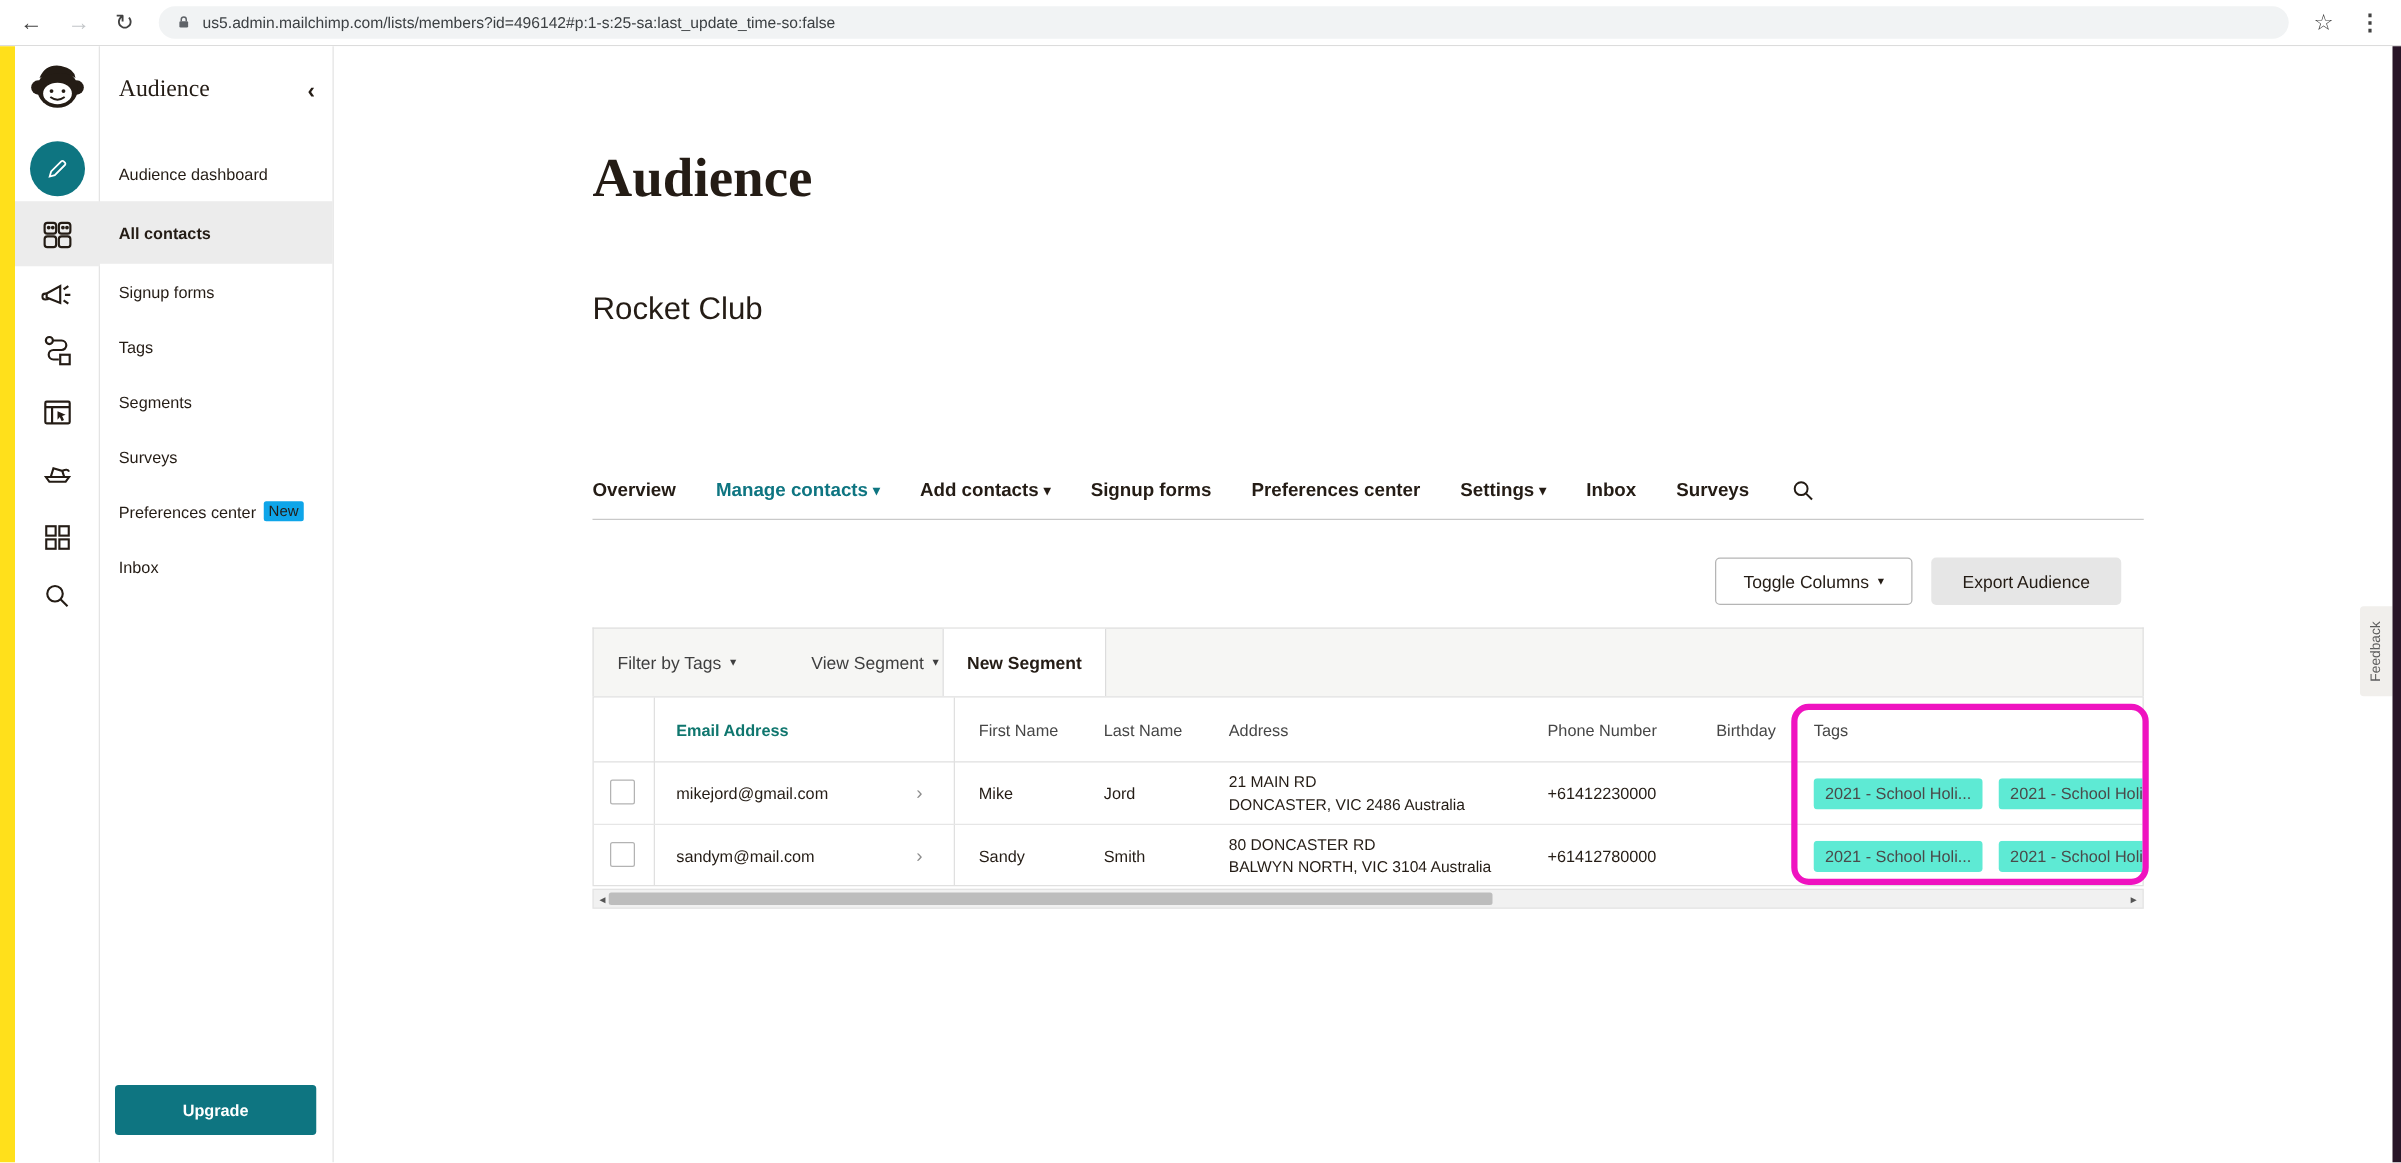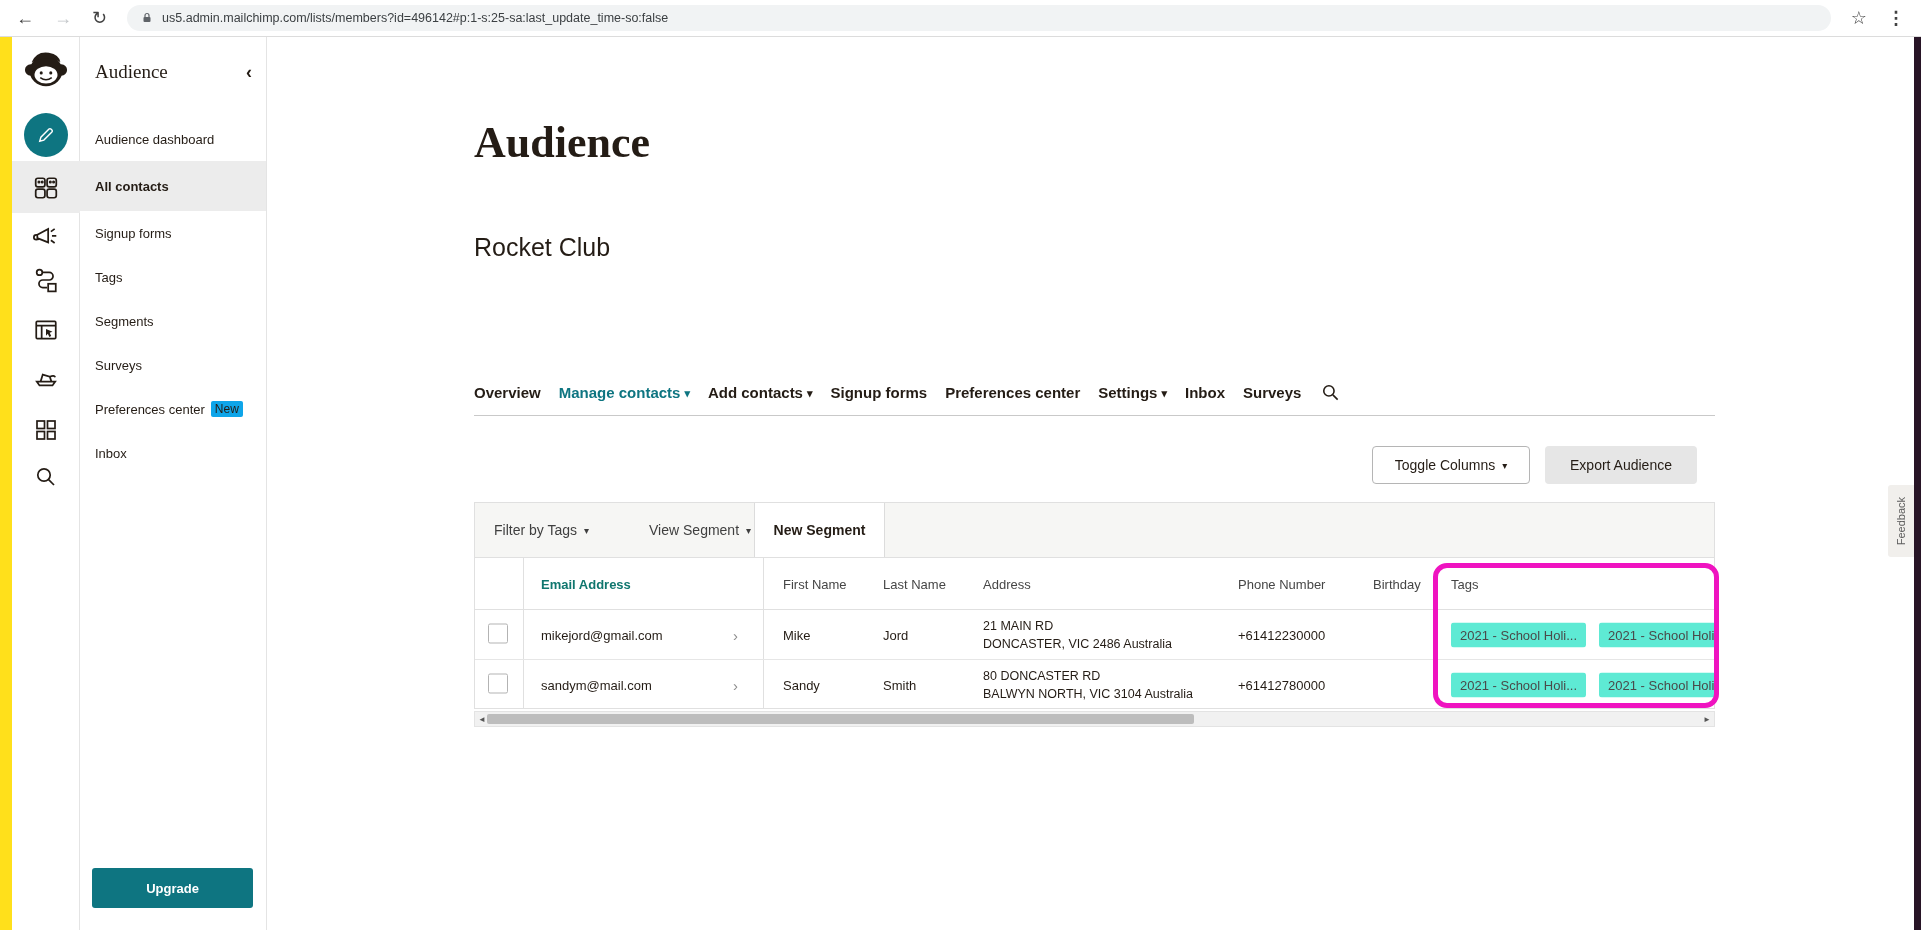--- a/index.html
+++ b/index.html
@@ -44,21 +44,21 @@
   .new-badge { background:#0ea5e9; color:#241c15; font-size:12px; padding:1px 4px; border-radius:2px; }
   .upgrade-btn { position:absolute; left:12px; right:13px; bottom:22px; height:40px; background:#0e7581;
                  color:#fff; font-weight:bold; font-size:13px; border:none; border-radius:3px;
                  display:flex; align-items:center; justify-content:center; cursor:pointer; }
 
   
   .page-title { position:absolute; left:474px; top:80px; font-family:"Liberation Serif", serif;
                 font-size:44px; color:#241c15; }
   .page-subtitle { position:absolute; left:474px; top:158px; font-size:25px; color:#241c15;margin-top:38px; }
 
-  .tabs { position:absolute; left:474px; top:346px; display:flex; gap:18px; align-items:center; }
+  .tabs { position:absolute; left:474px; top:346px; display:flex; gap:32px; align-items:center; }
   .tab { font-size:15px; font-weight:600; color:#241c15; cursor:pointer; white-space:nowrap; }
   .tab .caret { font-size:11px; position:relative; top:-1px; margin-left:4px; }
   .tab.active { color:#0e7581; }
   .tabs-underline { position:absolute; left:474px; top:378px; width:1241px; height:1px; background:#c9c9c9; }
   .tab-search { margin-left:2px; cursor:pointer; display:flex; align-items:center; }
 
   .btn-toggle { position:absolute; left:1372px; top:409px; width:158px; height:38px; background:#fff;
                 border:1px solid #b5b5b5; border-radius:4px; font-size:14px; color:#241c15;
                 display:flex; align-items:center; justify-content:center; gap:7px; cursor:pointer; }
   .btn-export { position:absolute; left:1545px; top:409px; width:152px; height:38px; background:#e6e6e6;

